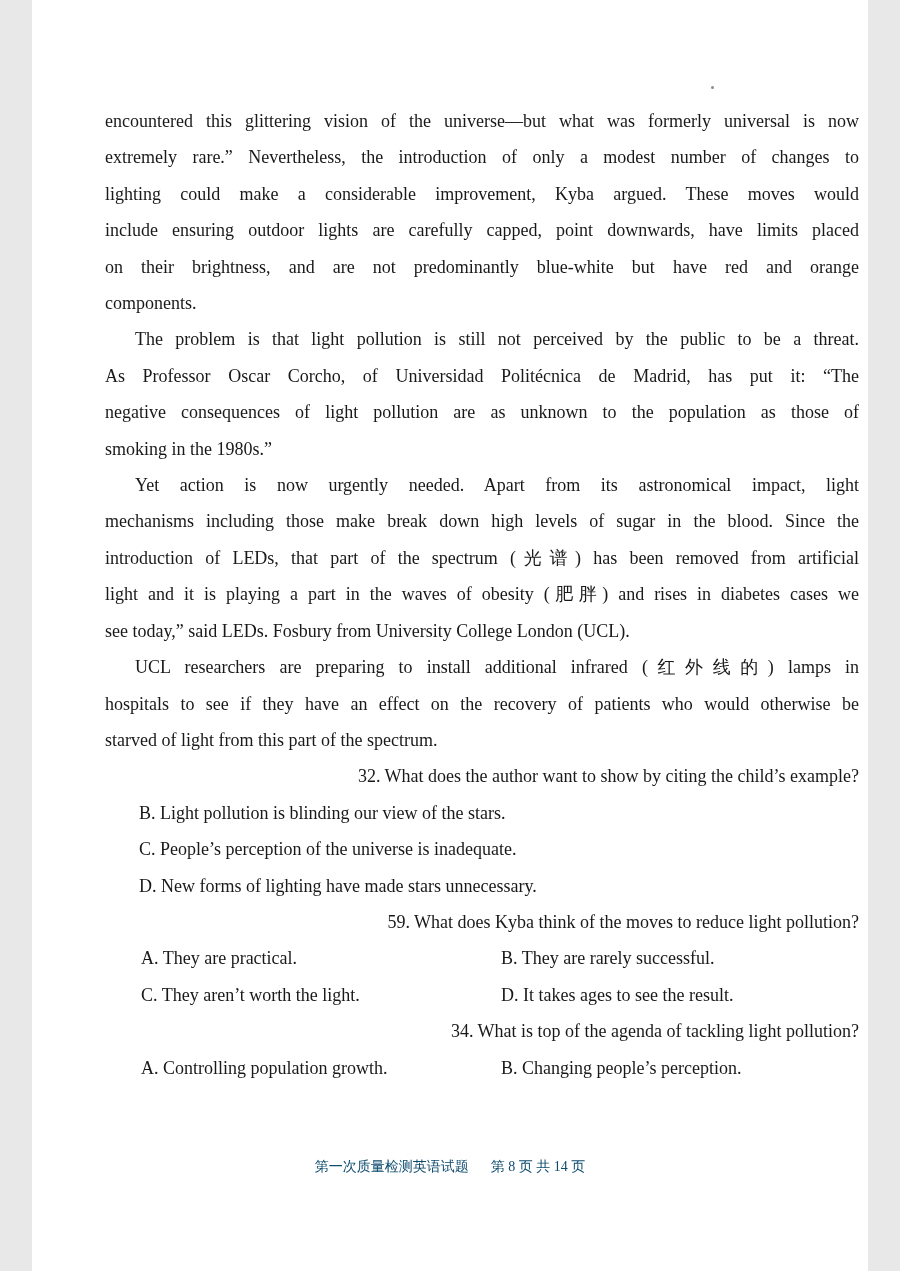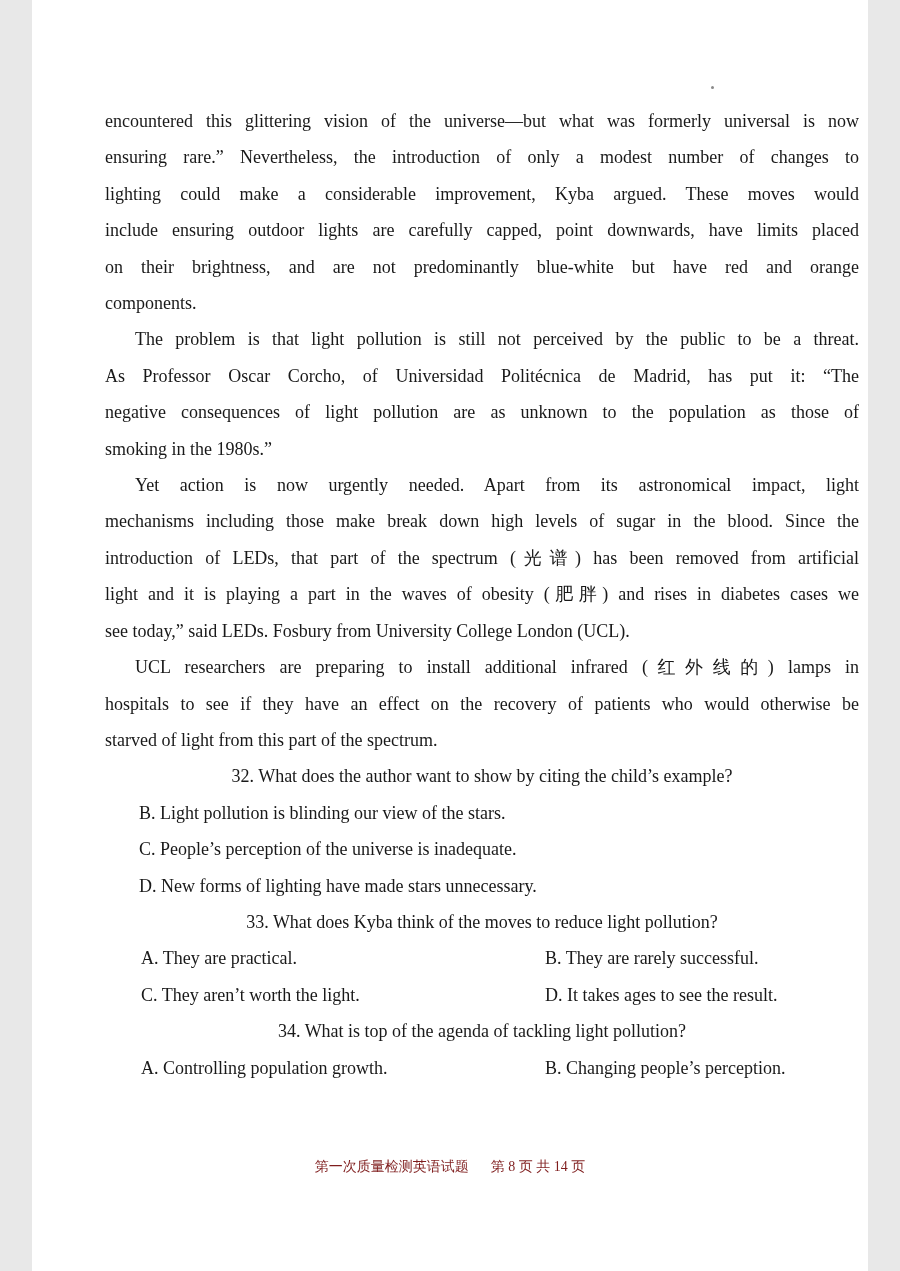--- a/index.html
+++ b/index.html
@@ -21,33 +21,33 @@
     font-size: 18px;
     line-height: 36.4px;
   }
   .pline {
     text-align: justify;
     text-align-last: justify;
     text-justify: inter-word;
   }
   .pline.last { text-align-last: left; }
   .pline.ind { text-indent: 30px; }
-  .qline { text-align: center; }
+  .qline { text-align: right; }
   .opt-single { padding-left: 34px; }
-  .opt-row { display: flex; padding-left: 36px; gap: 44px; }
+  .opt-row { display: flex; padding-left: 36px; }
   .opt-row .col1 { width: 360px; flex: 0 0 360px; }
   .opt-row .col2 { flex: 1; }
   .footer {
     position: absolute;
     left: 0; right: 0;
     top: 1153px;
     text-align: center;
     font-size: 14px;
     line-height: 28px;
-    color: #7f1d1d;
+    color: #0c4a6e;
   }
   .footer .fgap { display: inline-block; width: 22px; }
   .stray-dot {
     position: absolute;
     left: 679px;
     top: 86px;
     width: 3px;
     height: 3px;
     background: #8a8a8a;
     border-radius: 50%;
@@ -57,21 +57,21 @@
 <body>
 
 <div class="page">
 
   <span class="stray-dot"></span>
 
   <div class="content">
 
     <div class="para">
       <div class="pline">encountered this glittering vision of the universe—but what was formerly universal is now</div>
-      <div class="pline">ensuring rare.” Nevertheless, the introduction of only a modest number of changes to</div>
+      <div class="pline">extremely rare.” Nevertheless, the introduction of only a modest number of changes to</div>
       <div class="pline">lighting could make a considerable improvement, Kyba argued. These moves would</div>
       <div class="pline">include ensuring outdoor lights are carefully capped, point downwards, have limits placed</div>
       <div class="pline">on their brightness, and are not predominantly blue-white but have red and orange</div>
       <div class="pline last">components.</div>
     </div>
 
     <div class="para">
       <div class="pline ind">The problem is that light pollution is still not perceived by the public to be a threat.</div>
       <div class="pline">As Professor Oscar Corcho, of Universidad Politécnica de Madrid, has put it: “The</div>
       <div class="pline">negative consequences of light pollution are as unknown to the population as those of</div>
@@ -93,21 +93,21 @@
     </div>
 
     <div class="question">
       <div class="qline">32. What does the author want to show by citing the child’s example?</div>
       <div class="opt-single">B. Light pollution is blinding our view of the stars.</div>
       <div class="opt-single">C. People’s perception of the universe is inadequate.</div>
       <div class="opt-single">D. New forms of lighting have made stars unnecessary.</div>
     </div>
 
     <div class="question">
-      <div class="qline">33. What does Kyba think of the moves to reduce light pollution?</div>
+      <div class="qline">59. What does Kyba think of the moves to reduce light pollution?</div>
       <div class="opt-row">
         <div class="col1">A. They are practical.</div>
         <div class="col2">B. They are rarely successful.</div>
       </div>
       <div class="opt-row">
         <div class="col1">C. They aren’t worth the light.</div>
         <div class="col2">D. It takes ages to see the result.</div>
       </div>
     </div>
 

